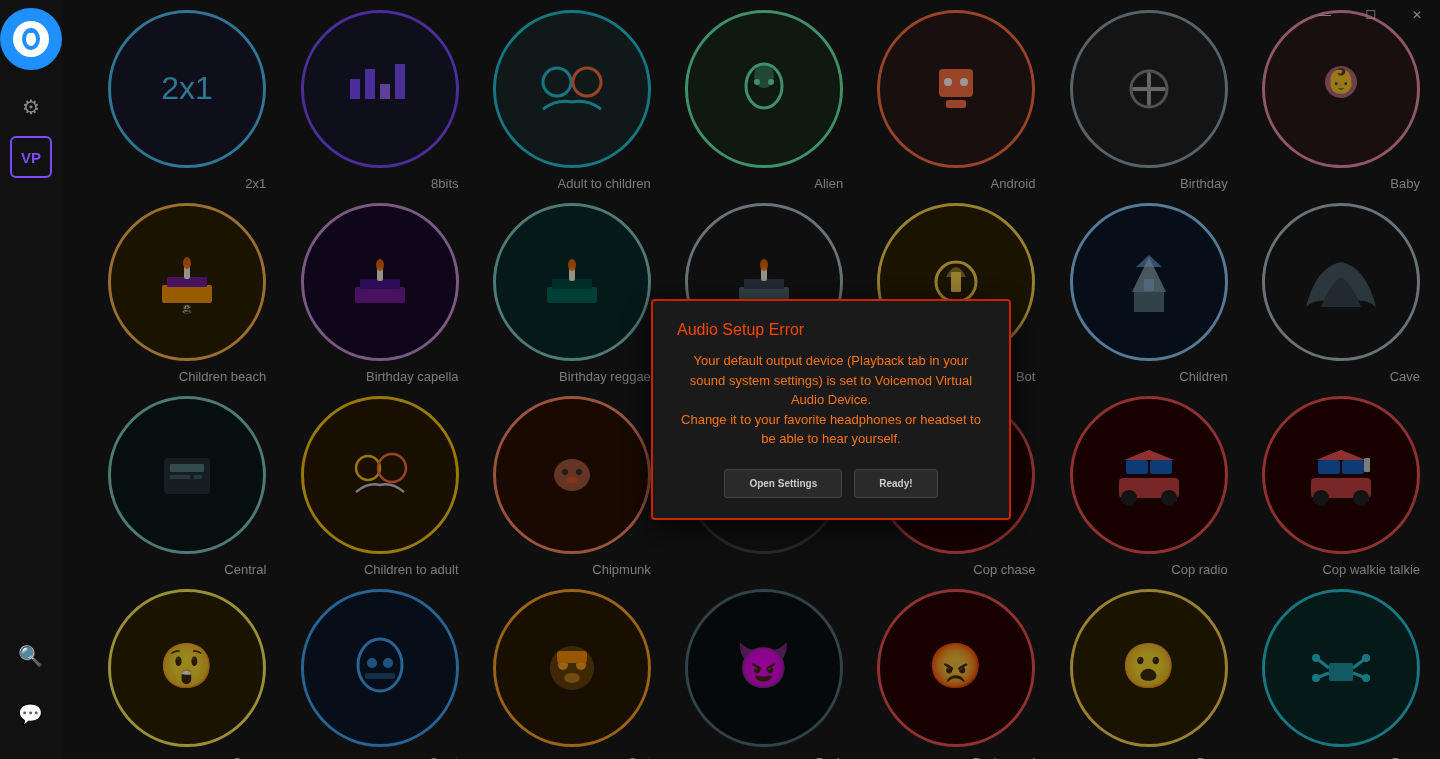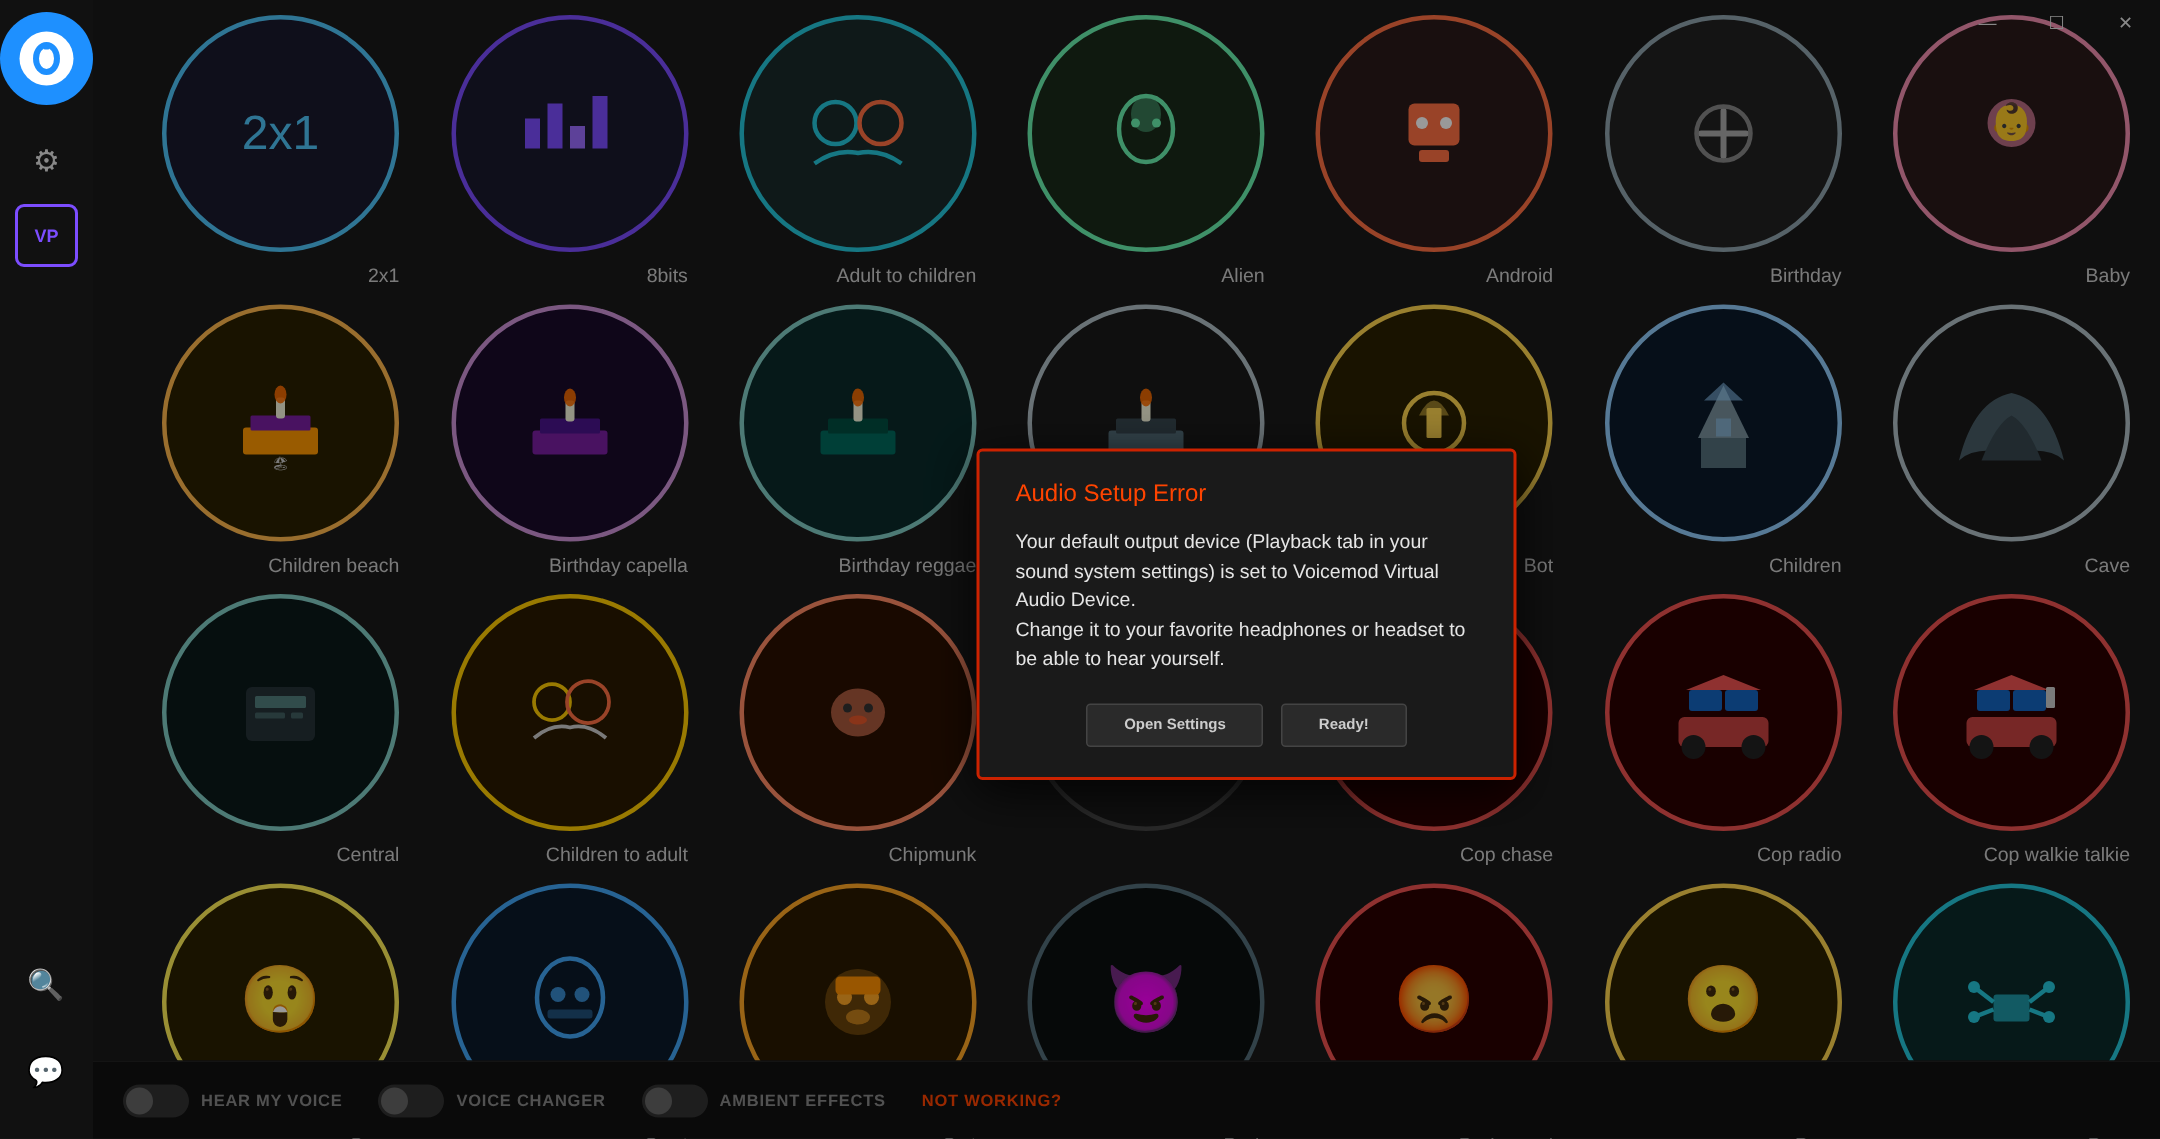--- a/index.html
+++ b/index.html
@@ -182,24 +182,25 @@
       width: 360px;
       box-shadow: 0 8px 32px rgba(0,0,0,0.8);
     }
     .modal-title {
       color: #ff4400;
       font-size: 16px;
       font-weight: 400;
       margin-bottom: 12px;
     }
     .modal-body {
-      color: #e5e5e5;
+      color: #f97316;
       font-size: 13px;
       line-height: 1.5;
       margin-bottom: 20px;
+      text-align: center;
     }
     .modal-buttons {
       display: flex;
       gap: 12px;
       justify-content: center;
     }
     .modal-btn {
       padding: 8px 24px;
       background: #2a2a2a;
       color: #ccc;
@@ -243,21 +244,21 @@
       <svg width="22" height="22" viewBox="0 0 22 22">
         <ellipse cx="11" cy="11" rx="9" ry="11" fill="#1e90ff"></ellipse>
         <ellipse cx="11" cy="11" rx="5" ry="7" fill="#fff"></ellipse>
         <rect x="9" y="3" width="4" height="2" rx="1" fill="#1e90ff"></rect>
       </svg>
     </div>
   </div>
   <div class="sidebar-icon">
     <span>⚙</span>
   </div>
-  <div class="sidebar-icon" style="font-size:12px;font-weight:700;color:#7c4dff;border:2px solid #7c4dff;border-radius:6px;">
+  <div class="sidebar-icon" style="font-size:15px;font-weight:700;color:#7c4dff;border:2px solid #7c4dff;border-radius:6px;">
     <span>VP</span>
   </div>
   <div class="sidebar-bottom">
     <div class="sidebar-icon">
       <span>🔍</span>
     </div>
     <div class="sidebar-icon">
       <span>💬</span>
     </div>
   </div>
@@ -574,41 +575,20 @@
             <circle cx="20" cy="55" r="4" fill="#26c6da"></circle>
             <circle cx="70" cy="55" r="4" fill="#26c6da"></circle>
           </svg>
         </div>
         <span class="item-label">Dron</span>
       </div>
 
     </div>
   </div>
 
-  <div class="bottom-bar">
-    <div class="toggle-group">
-      <div class="toggle">
-        <div class="toggle-knob"></div>
-      </div>
-      <span class="toggle-label">HEAR MY VOICE</span>
-    </div>
-    <div class="toggle-group">
-      <div class="toggle">
-        <div class="toggle-knob"></div>
-      </div>
-      <span class="toggle-label">VOICE CHANGER</span>
-    </div>
-    <div class="toggle-group">
-      <div class="toggle">
-        <div class="toggle-knob"></div>
-      </div>
-      <span class="toggle-label">AMBIENT EFFECTS</span>
-    </div>
-    <span class="not-working">NOT WORKING?</span>
-  </div>
 
   <div class="modal-overlay">
     <div class="modal" style="position:relative; left: 80px; top: 30px;">
       <div class="modal-title">Audio Setup Error</div>
       <div class="modal-body">
         <span>Your default output device (Playback tab in your sound system settings) is set to Voicemod Virtual Audio Device.<br>Change it to your favorite headphones or headset to be able to hear yourself.</span>
       </div>
       <div class="modal-buttons">
         <button class="modal-btn">Open Settings</button>
         <button class="modal-btn">Ready!</button>

